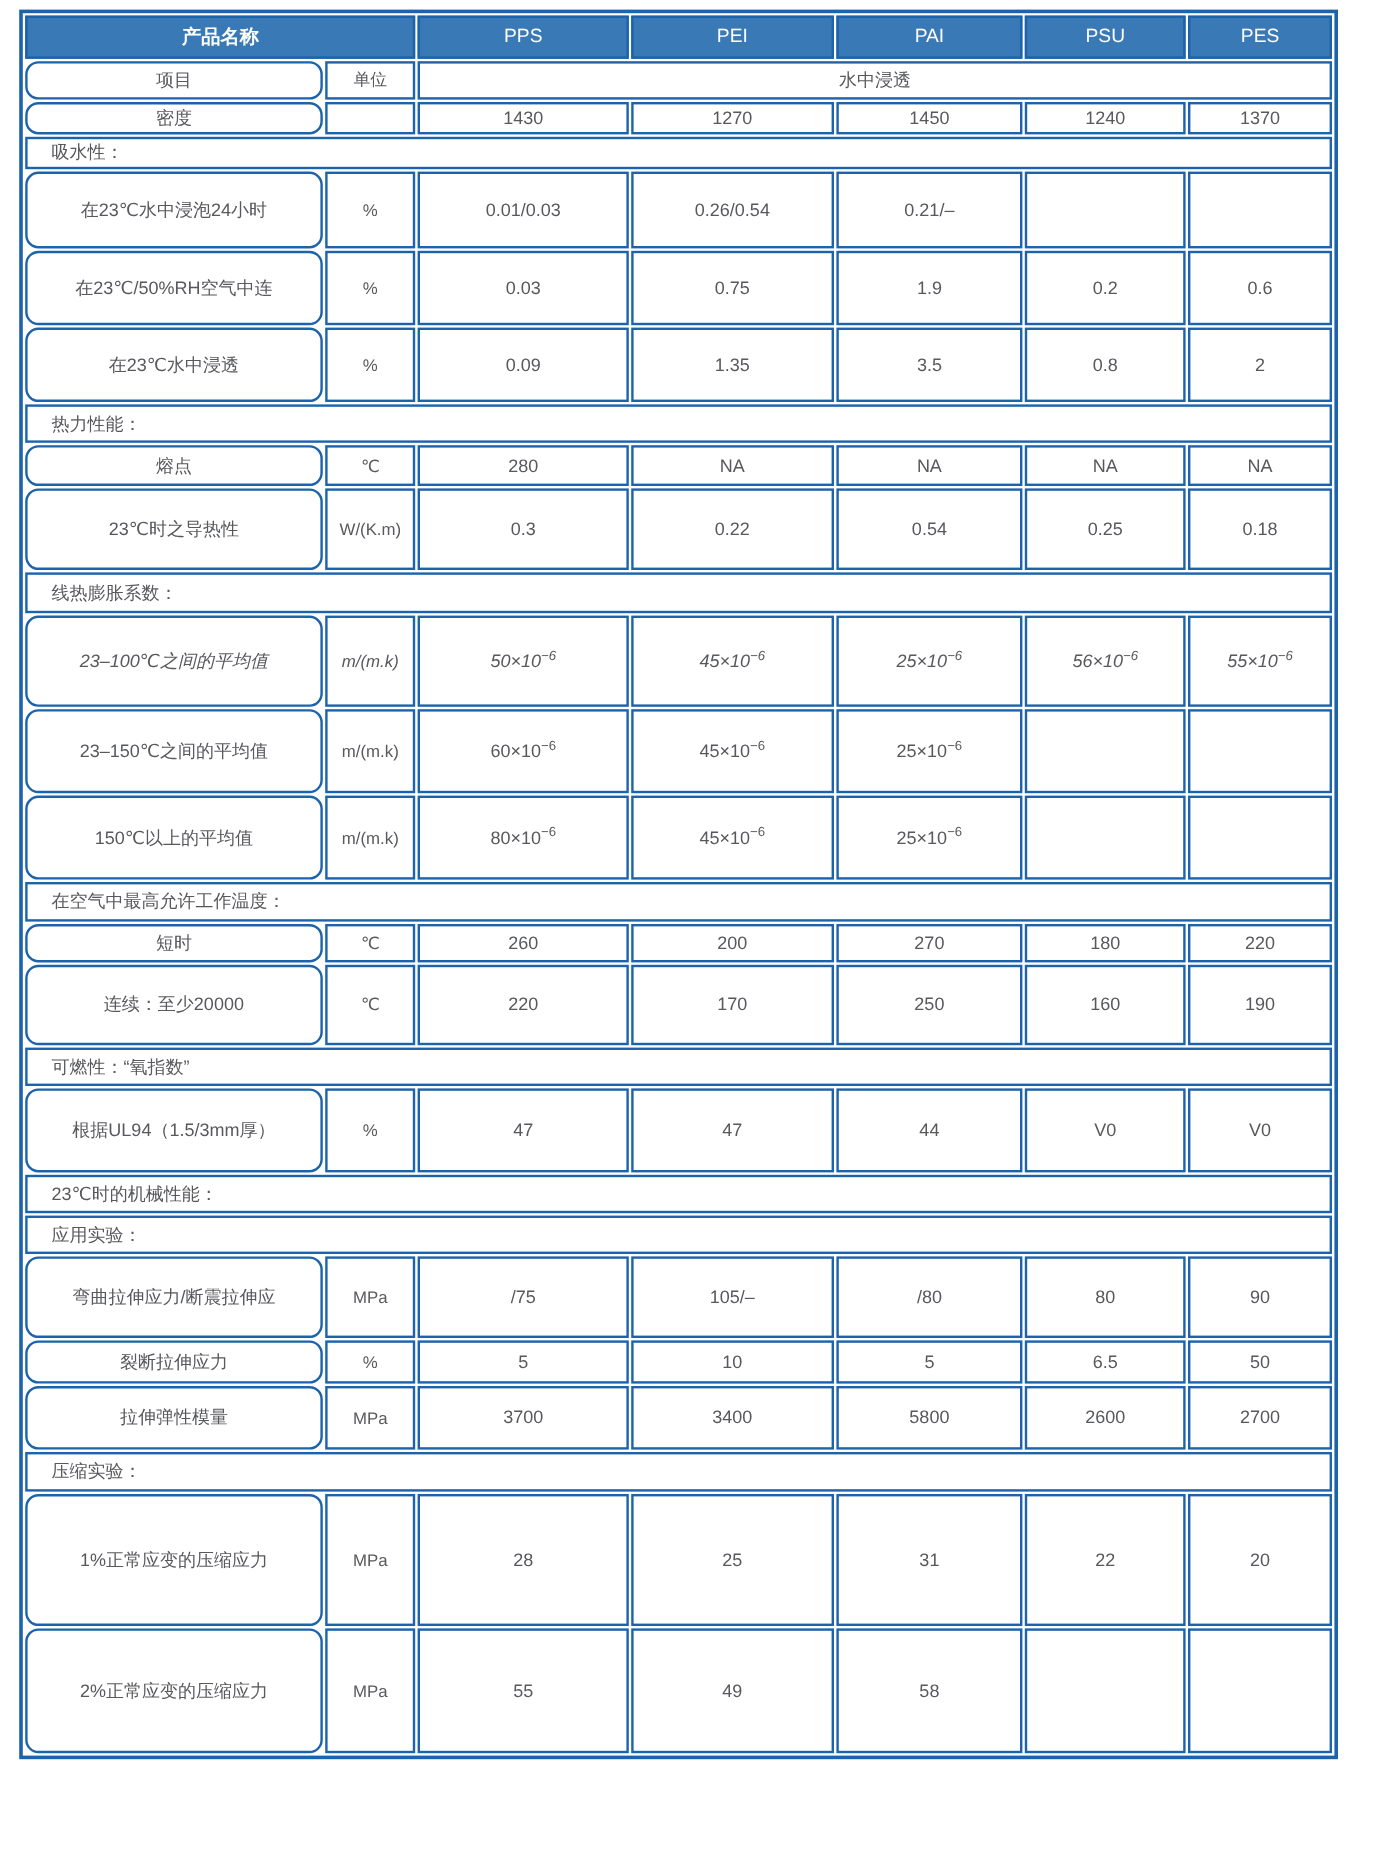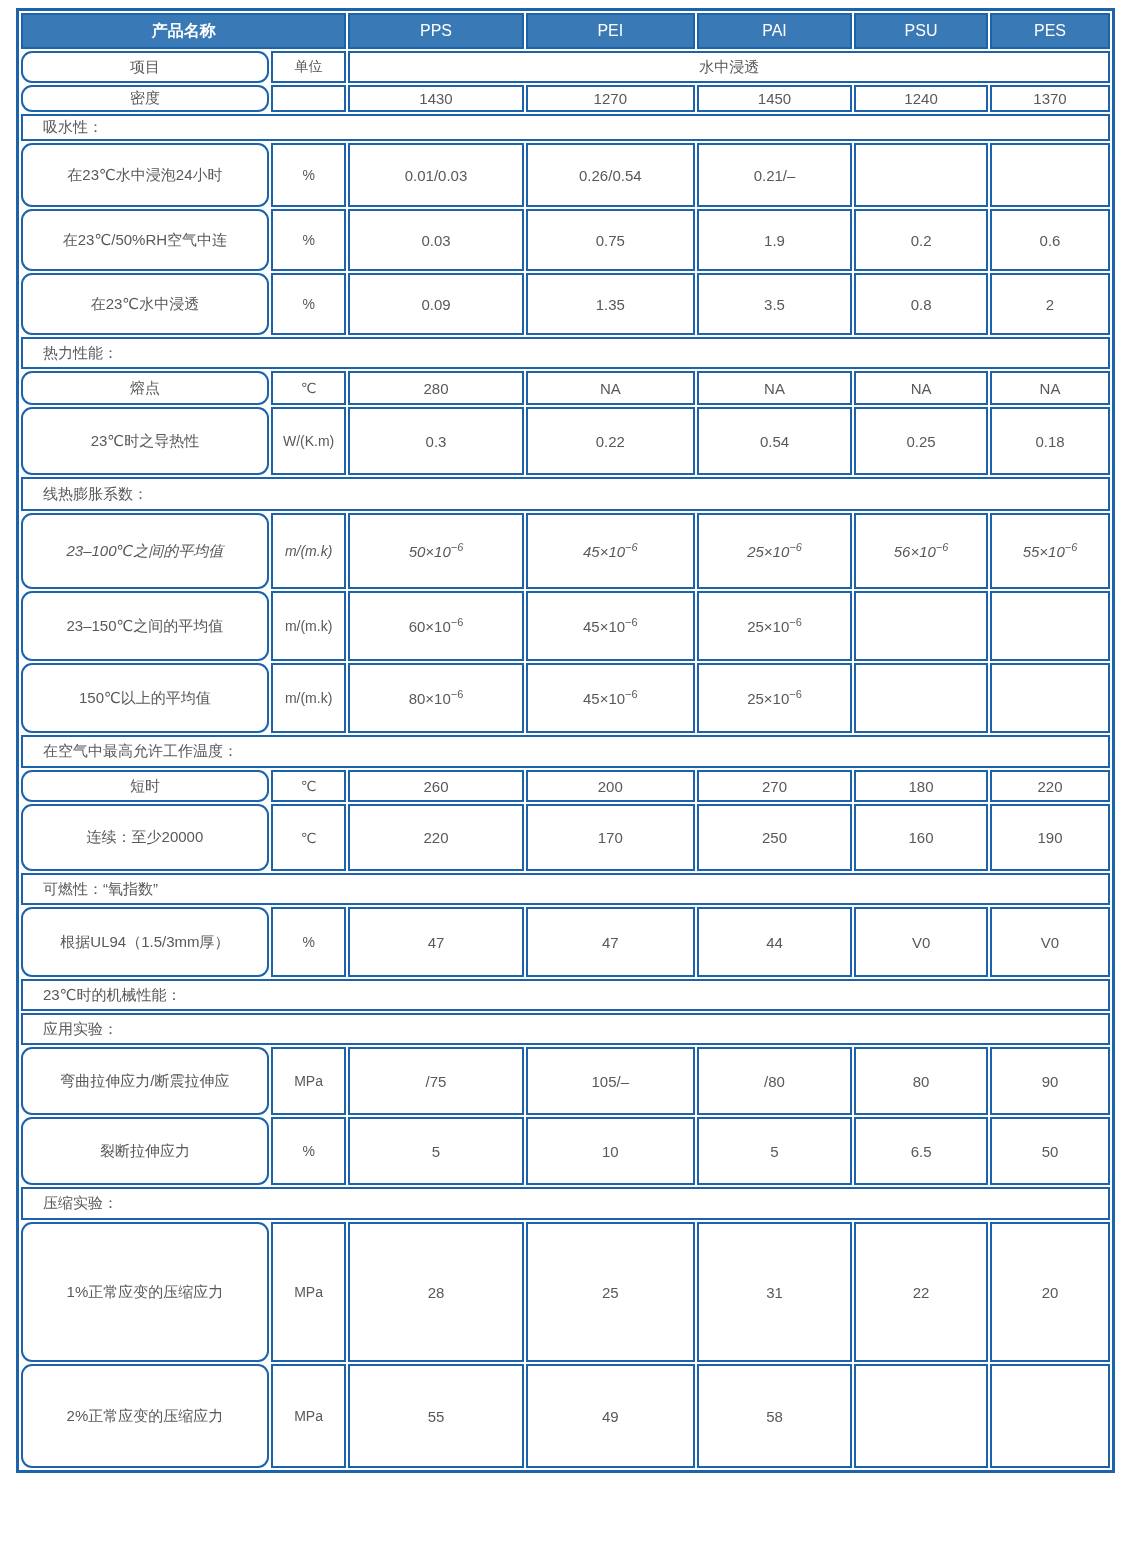--- a/index.html
+++ b/index.html
@@ -213,33 +213,42 @@
         </tr>
         <tr style="height: 68px;">
           <td class="label-cell">弯曲拉伸应力/断震拉伸应</td>
           <td class="unit-cell">MPa</td>
           <td class="value-cell">/75</td>
           <td class="value-cell">105/–</td>
           <td class="value-cell">/80</td>
           <td class="value-cell">80</td>
           <td class="value-cell">90</td>
         </tr>
-        <tr style="height: 68px;">
+        <tr style="height: 36px;">
           <td class="label-cell">裂断拉伸应力</td>
           <td class="unit-cell">%</td>
           <td class="value-cell">5</td>
           <td class="value-cell">10</td>
           <td class="value-cell">5</td>
           <td class="value-cell">6.5</td>
           <td class="value-cell">50</td>
         </tr>
+        <tr style="height: 53px;">
+          <td class="label-cell">拉伸弹性模量</td>
+          <td class="unit-cell">MPa</td>
+          <td class="value-cell">3700</td>
+          <td class="value-cell">3400</td>
+          <td class="value-cell">5800</td>
+          <td class="value-cell">2600</td>
+          <td class="value-cell">2700</td>
+        </tr>
         <tr style="height: 33px;">
           <td colspan="7" class="section-cell">压缩实验：</td>
         </tr>
-        <tr style="height: 140px;">
+        <tr style="height: 110px;">
           <td class="label-cell">1%正常应变的压缩应力</td>
           <td class="unit-cell">MPa</td>
           <td class="value-cell">28</td>
           <td class="value-cell">25</td>
           <td class="value-cell">31</td>
           <td class="value-cell">22</td>
           <td class="value-cell">20</td>
         </tr>
         <tr style="height: 104px;">
           <td class="label-cell">2%正常应变的压缩应力</td>

